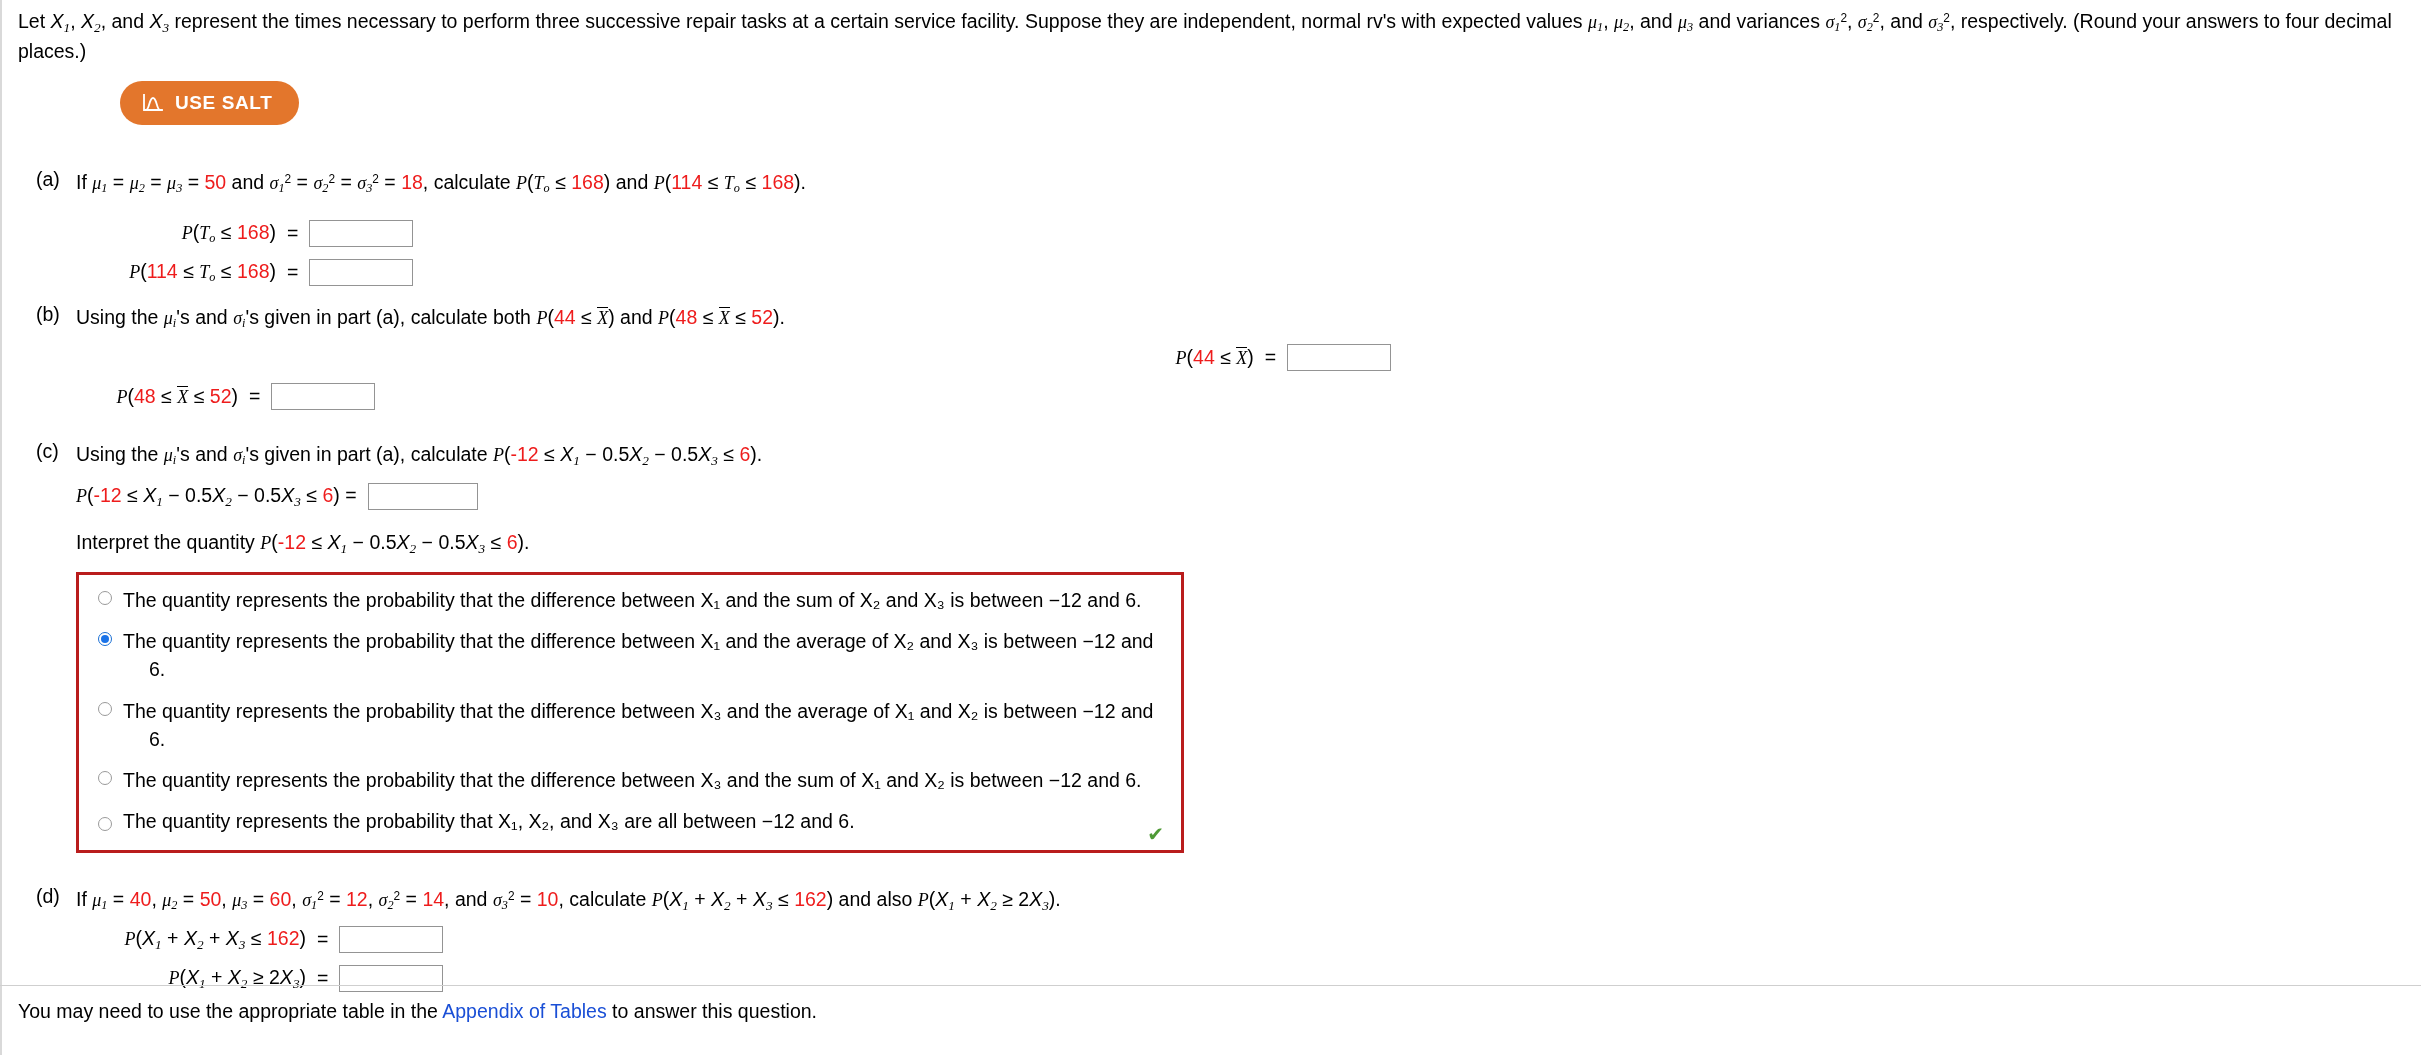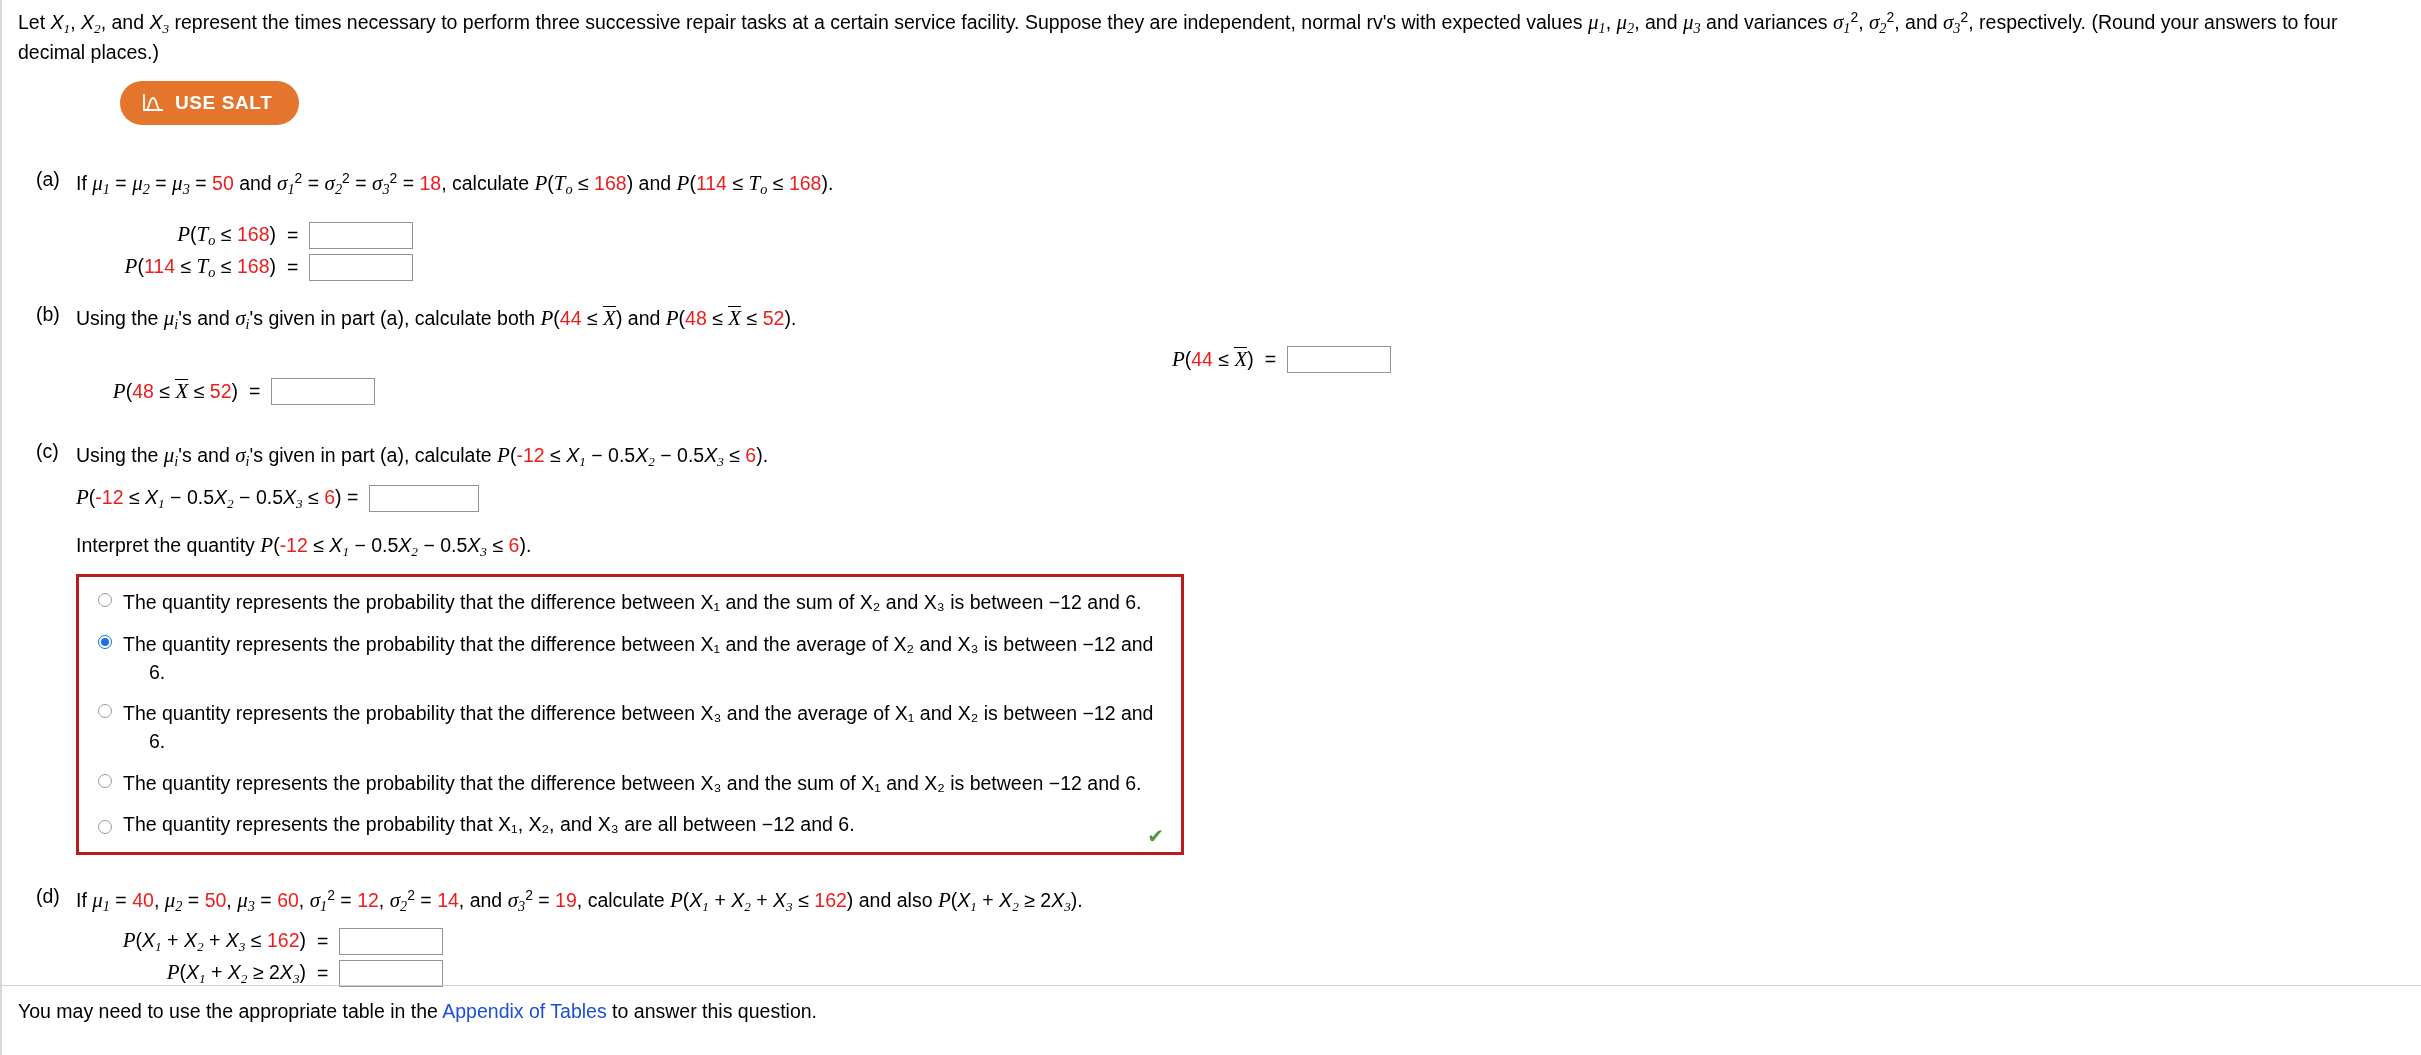--- a/index.html
+++ b/index.html
@@ -73,21 +73,21 @@
     text-align: left;
   }
   .part-body {
     margin-left: 58px;
   }
   .q-line { line-height: 1.45; }
 
   .ans-row {
     display: flex;
     align-items: center;
-    margin-top: 5px;
+    margin-top: 12px;
   }
   .ans-label {
     text-align: right;
     padding-right: 11px;
     white-space: nowrap;
   }
   .eq {
     padding-right: 11px;
   }
   .ans-box {
@@ -178,21 +178,21 @@
   }
   .link {
     color: #1a4fd6;
     text-decoration: none;
     cursor: pointer;
   }
   .red { color: #ee1c1c; }
   var, .mi {
     font-style: italic;
     font-family: "Liberation Serif", serif;
-    font-size: 21px;
+    font-size: 18px;
   }
   .mi-sans {
     font-style: italic;
     font-family: "Liberation Sans", sans-serif;
   }
   sub {
     font-size: 0.68em;
     vertical-align: -0.28em;
     font-style: italic;
     font-family: "Liberation Serif", serif;
@@ -344,21 +344,21 @@
   <div class="part" style="top:885px;">
     <div class="part-label">(d)</div>
     <div class="part-body">
       <div class="q-line">
         <span>If</span>
         <span class="mi">μ<sub>1</sub></span> = <span class="red">40</span>,
         <span class="mi">μ<sub>2</sub></span> = <span class="red">50</span>,
         <span class="mi">μ<sub>3</sub></span> = <span class="red">60</span>,
         <span class="mi">σ<sub>1</sub><sup>2</sup></span> = <span class="red">12</span>,
         <span class="mi">σ<sub>2</sub><sup>2</sup></span> = <span class="red">14</span>, and
-        <span class="mi">σ<sub>3</sub><sup>2</sup></span> = <span class="red">19</span>, <span>calculate</span>
+        <span class="mi">σ<sub>3</sub><sup>2</sup></span> = <span class="red">10</span>, <span>calculate</span>
         <span class="nb"><span class="mi">P</span>(<span class="mi-sans">X<sub>1</sub></span> + <span class="mi-sans">X<sub>2</sub></span> + <span class="mi-sans">X<sub>3</sub></span> ≤ <span class="red">162</span>)</span>
         <span>and also</span>
         <span class="nb"><span class="mi">P</span>(<span class="mi-sans">X<sub>1</sub></span> + <span class="mi-sans">X<sub>2</sub></span> ≥ 2<span class="mi-sans">X<sub>3</sub></span>)</span>.
       </div>
 
       <div class="ans-row" style="margin-top:11px;">
         <div class="ans-label" style="width:230px;">
           <span class="nb"><span class="mi">P</span>(<span class="mi-sans">X<sub>1</sub></span> + <span class="mi-sans">X<sub>2</sub></span> + <span class="mi-sans">X<sub>3</sub></span> ≤ <span class="red">162</span>)</span>
         </div>
         <span class="eq">=</span>

